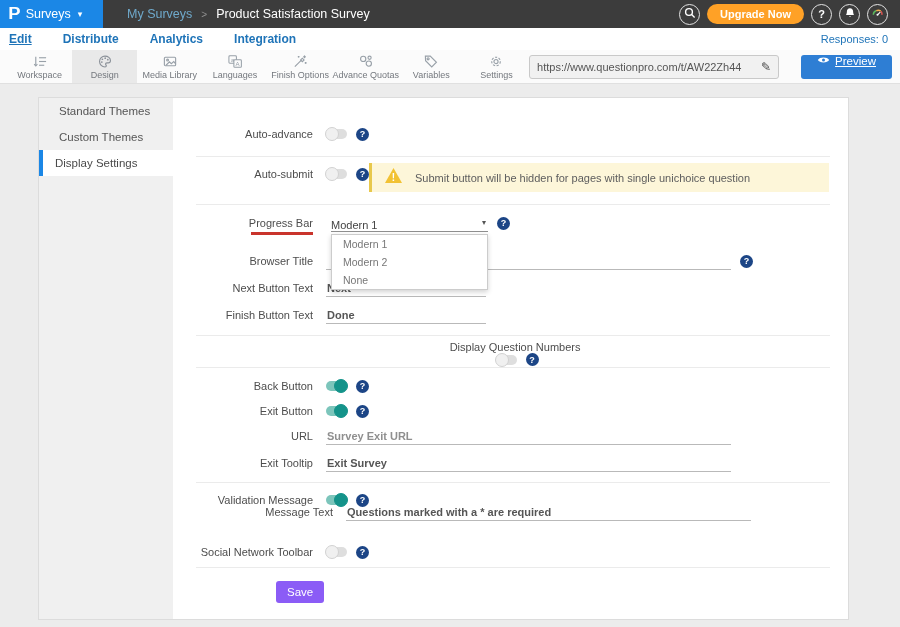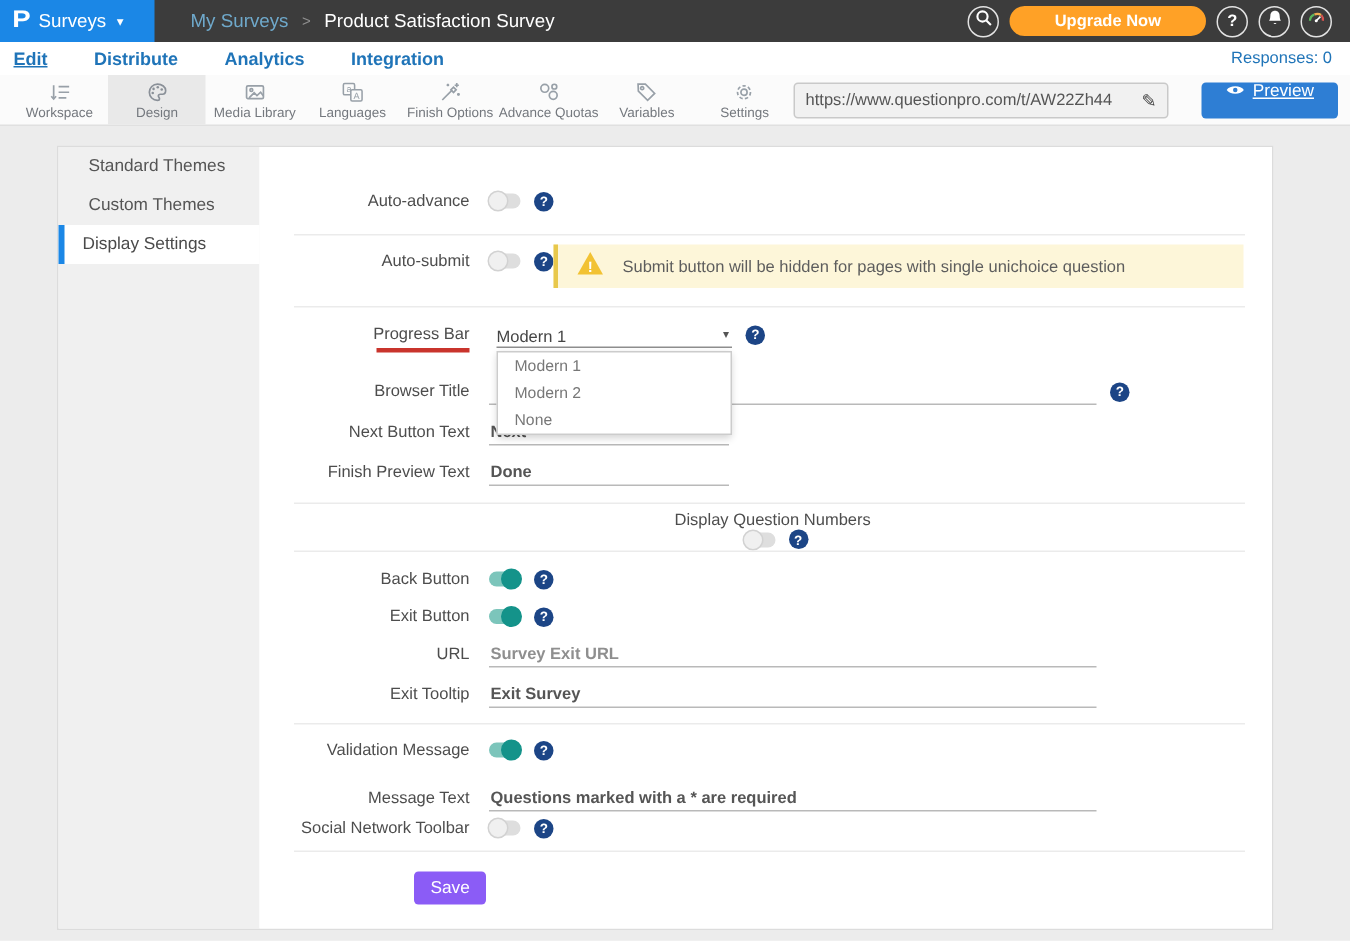--- a/index.html
+++ b/index.html
@@ -10,21 +10,21 @@
   .logo-block { width:103px; background:#1b87e6; color:#fff; display:flex; align-items:center; padding-left:9px; gap:6px; cursor:pointer; }
   .logo-p { font-weight:bold; font-size:16px; line-height:1; transform:scaleX(1.15); }
   .logo-label { font-size:12.5px; }
   .logo-caret { font-size:9px; margin-left:1px; }
   .crumbs { display:flex; align-items:center; gap:9px; padding-left:24px; font-size:12.5px; }
   .crumb-parent { color:#6fa9cb; cursor:pointer; }
   .crumb-sep { color:#8f8f8f; font-size:10px; }
   .crumb-current { color:#fff; }
   .topbar-right { margin-left:auto; display:flex; align-items:center; gap:7px; padding-right:12px; }
   .circle-btn { width:21px; height:21px; border:1.5px solid #e3e3e3; border-radius:50%; display:flex; align-items:center; justify-content:center; cursor:pointer; flex:0 0 auto; }
-  .upgrade-btn { background:#ffa126; color:#fff; font-size:11px; font-weight:bold; border:none; border-radius:11px; padding:4px 30px; cursor:pointer; }
+  .upgrade-btn { background:#ffa126; color:#fff; font-size:11px; font-weight:bold; border:none; border-radius:11px; padding:4px 13px; cursor:pointer; }
 
   
   .subnav { height:22px; background:#fff; display:flex; align-items:center; padding:0 12px 0 9px; }
   .subnav-item { font-size:12px; font-weight:bold; color:#1f74b8; margin-right:31px; cursor:pointer; }
   .subnav-item.active { text-decoration:underline; }
   .responses { margin-left:auto; font-size:11px; color:#1f74b8; }
 
   
   .toolbar { height:34px; background:#fbfbfb; border-bottom:1px solid #e0e0e0; display:flex; align-items:stretch; padding-left:7px; }
   .tool-item { width:66px; display:flex; flex-direction:column; align-items:center; justify-content:center; gap:1px; cursor:pointer; }
@@ -307,21 +307,21 @@
     </div>
 
     <div class="row" style="top:180px;">
       <span class="row-label">Next Button Text</span>
       <span class="row-ctl">
         <input class="uline-input w-short" value="Next" style="">
       </span>
     </div>
 
     <div class="row" style="top:207px;">
-      <span class="row-label">Finish Preview Text</span>
+      <span class="row-label">Finish Button Text</span>
       <span class="row-ctl">
         <input class="uline-input w-short" value="Done" style="">
       </span>
     </div>
     <div class="divider" style="top:237px;"></div>
 
     <div class="row" style="top:243px;flex-direction:column;">
       <span class="row-label">Display Question Numbers</span>
       <span class="row-ctl">
         <span class="toggle">
@@ -370,21 +370,21 @@
     <div class="row" style="top:392px;">
       <span class="row-label">Validation Message</span>
       <span class="row-ctl">
         <span class="toggle on">
             <span class="knob"></span>
           </span>
         <span class="qmark">?</span>
       </span>
     </div>
 
-    <div class="row" style="top:424px;">
+    <div class="row" style="top:404px;margin-left:20px;">
       <span class="row-label">Message Text</span>
       <span class="row-ctl">
         <input class="uline-input w-long" value="Questions marked with a * are required" style="">
       </span>
     </div>
 
     <div class="row" style="top:444px;">
       <span class="row-label">Social Network Toolbar</span>
       <span class="row-ctl">
         <span class="toggle">

